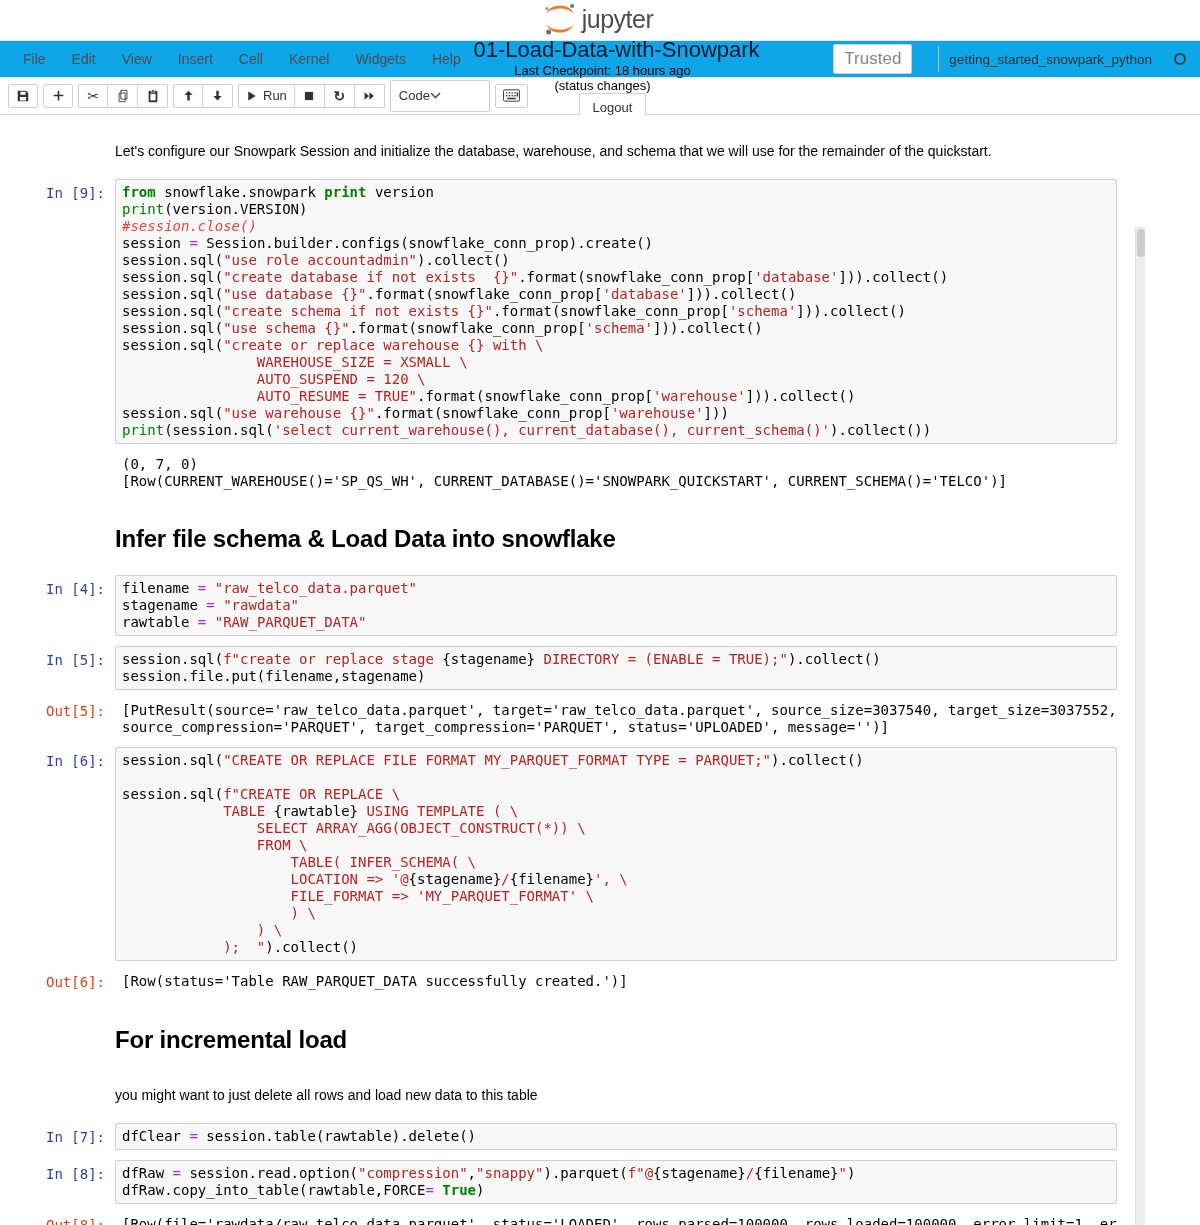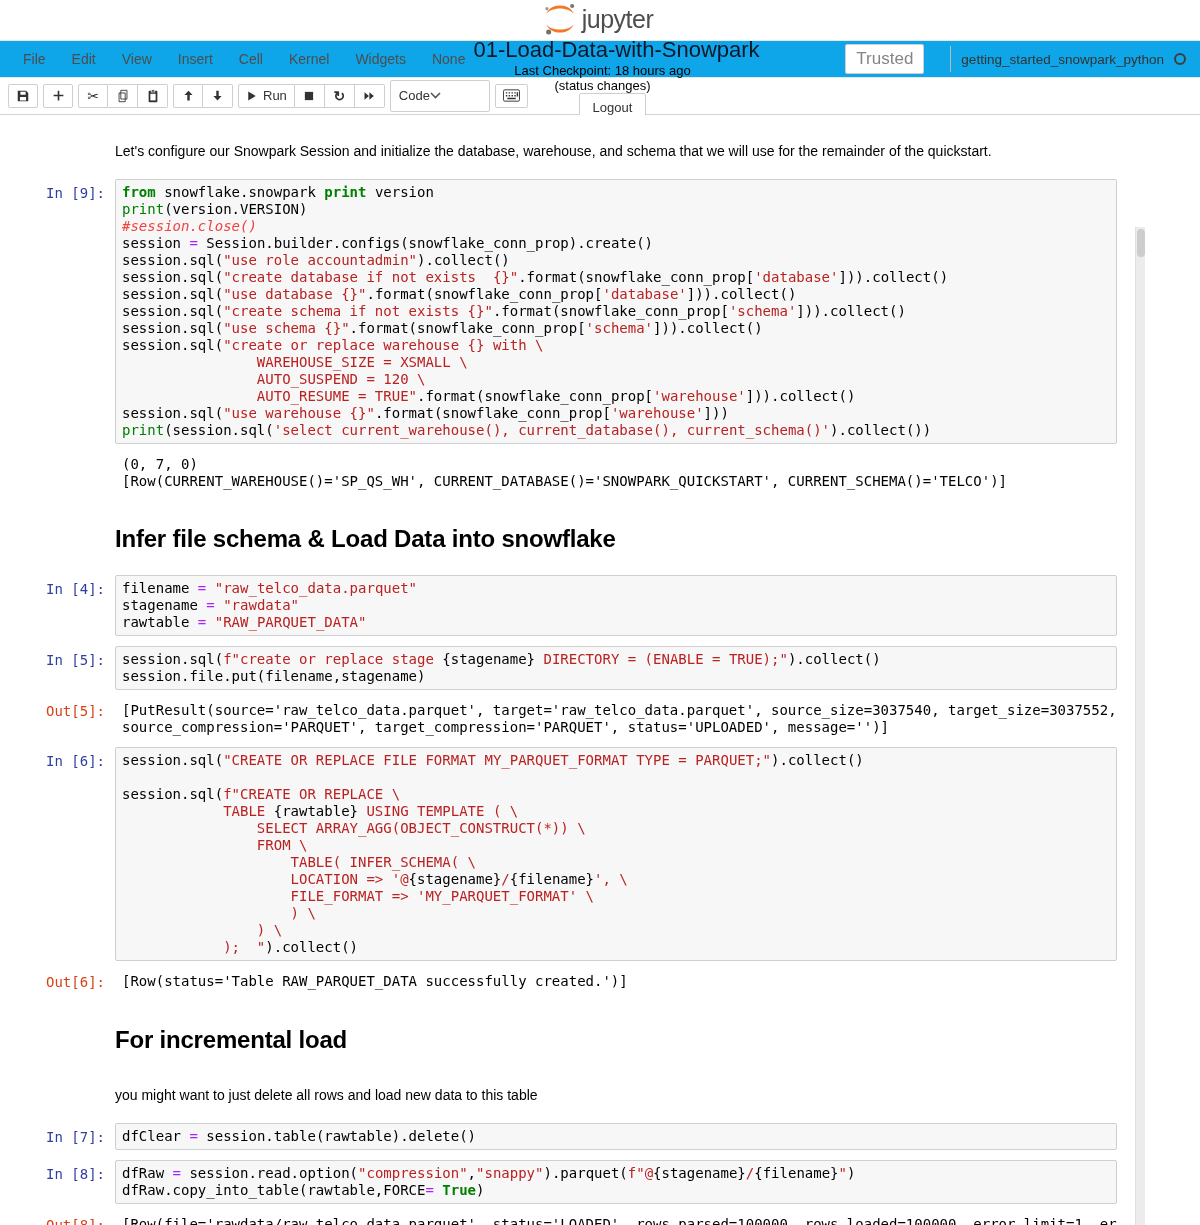--- a/index.html
+++ b/index.html
@@ -16,21 +16,21 @@
   .hspacer { flex: 1; }
   .logout-btn { font-size: 13px; color: #333; background: #fff; border: 1px solid #cfcfcf;
     border-radius: 2px; padding: 6px 13px; margin-left: 30px; cursor: pointer; }
 
   
   #menubar { display: flex; align-items: center; background: #0ea5e9;
     border-top: 1px solid #e7e7e7; border-bottom: 1px solid #e7e7e7; height: 38px; padding: 0 14px 0 10px; }
   .menu-item { font-size: 14px; color: #4d4d4d; padding: 9px 13px; cursor: pointer; }
   .trusted-badge { font-size: 17px; color: #858585; border: 1px solid #cfcfcf; border-radius: 2px;
     background: #fff; padding: 4px 10px; margin-right: 26px; }
-  .kernel-area { display: flex; align-items: center; border-left: 1px solid #bbb; padding-left: 10px; height: 26px; }
+  .kernel-area { display: flex; align-items: center; border-left: 1px solid #bbb; padding-left: 10px; height: 26px; gap: 12px; }
   .kernel-name { font-size: 13.5px; color: #333; margin-right: 10px; }
   .kernel-circle { width: 12px; height: 12px; border: 2px solid #3e3e3e; border-radius: 50%; display: inline-block; }
 
   
   #toolbar { display: flex; align-items: center; padding: 6px 8px 7px 8px; background: #fff;
     border-bottom: 1px solid #d4d4d4; height: 37px; }
   .tbtn { display: inline-flex; align-items: center; justify-content: center; gap: 5px;
     height: 24px; min-width: 30px; padding: 0 7px; background: #fff; border: 1px solid #cfcfcf;
     border-radius: 2px; color: #333; font-size: 13px; cursor: pointer; }
   .tbtn svg { display: block; }
@@ -102,21 +102,21 @@
 </div>
 
 <div id="menubar">
   <span class="menu-item">File</span>
   <span class="menu-item">Edit</span>
   <span class="menu-item">View</span>
   <span class="menu-item">Insert</span>
   <span class="menu-item">Cell</span>
   <span class="menu-item">Kernel</span>
   <span class="menu-item">Widgets</span>
-  <span class="menu-item">None</span>
+  <span class="menu-item">Help</span>
   <div class="hspacer"></div>
   <span class="trusted-badge">Trusted</span>
   <div class="kernel-area">
     <span class="kernel-name">getting_started_snowpark_python</span>
     <span class="kernel-circle"></span>
   </div>
 </div>
 
 <div id="toolbar">
   <button class="tbtn" title="Save">

